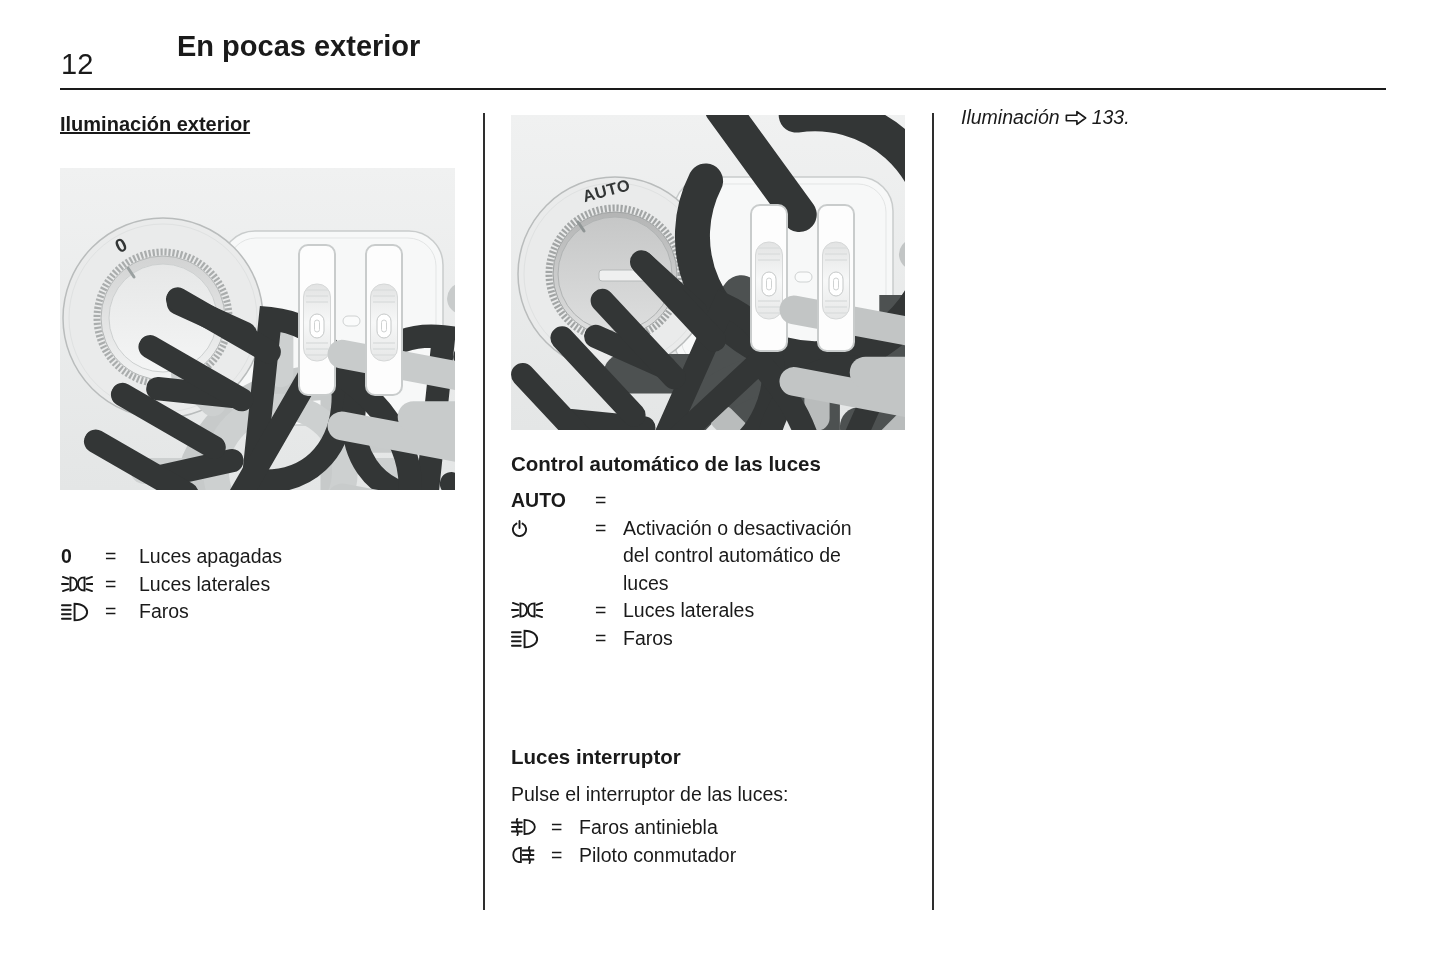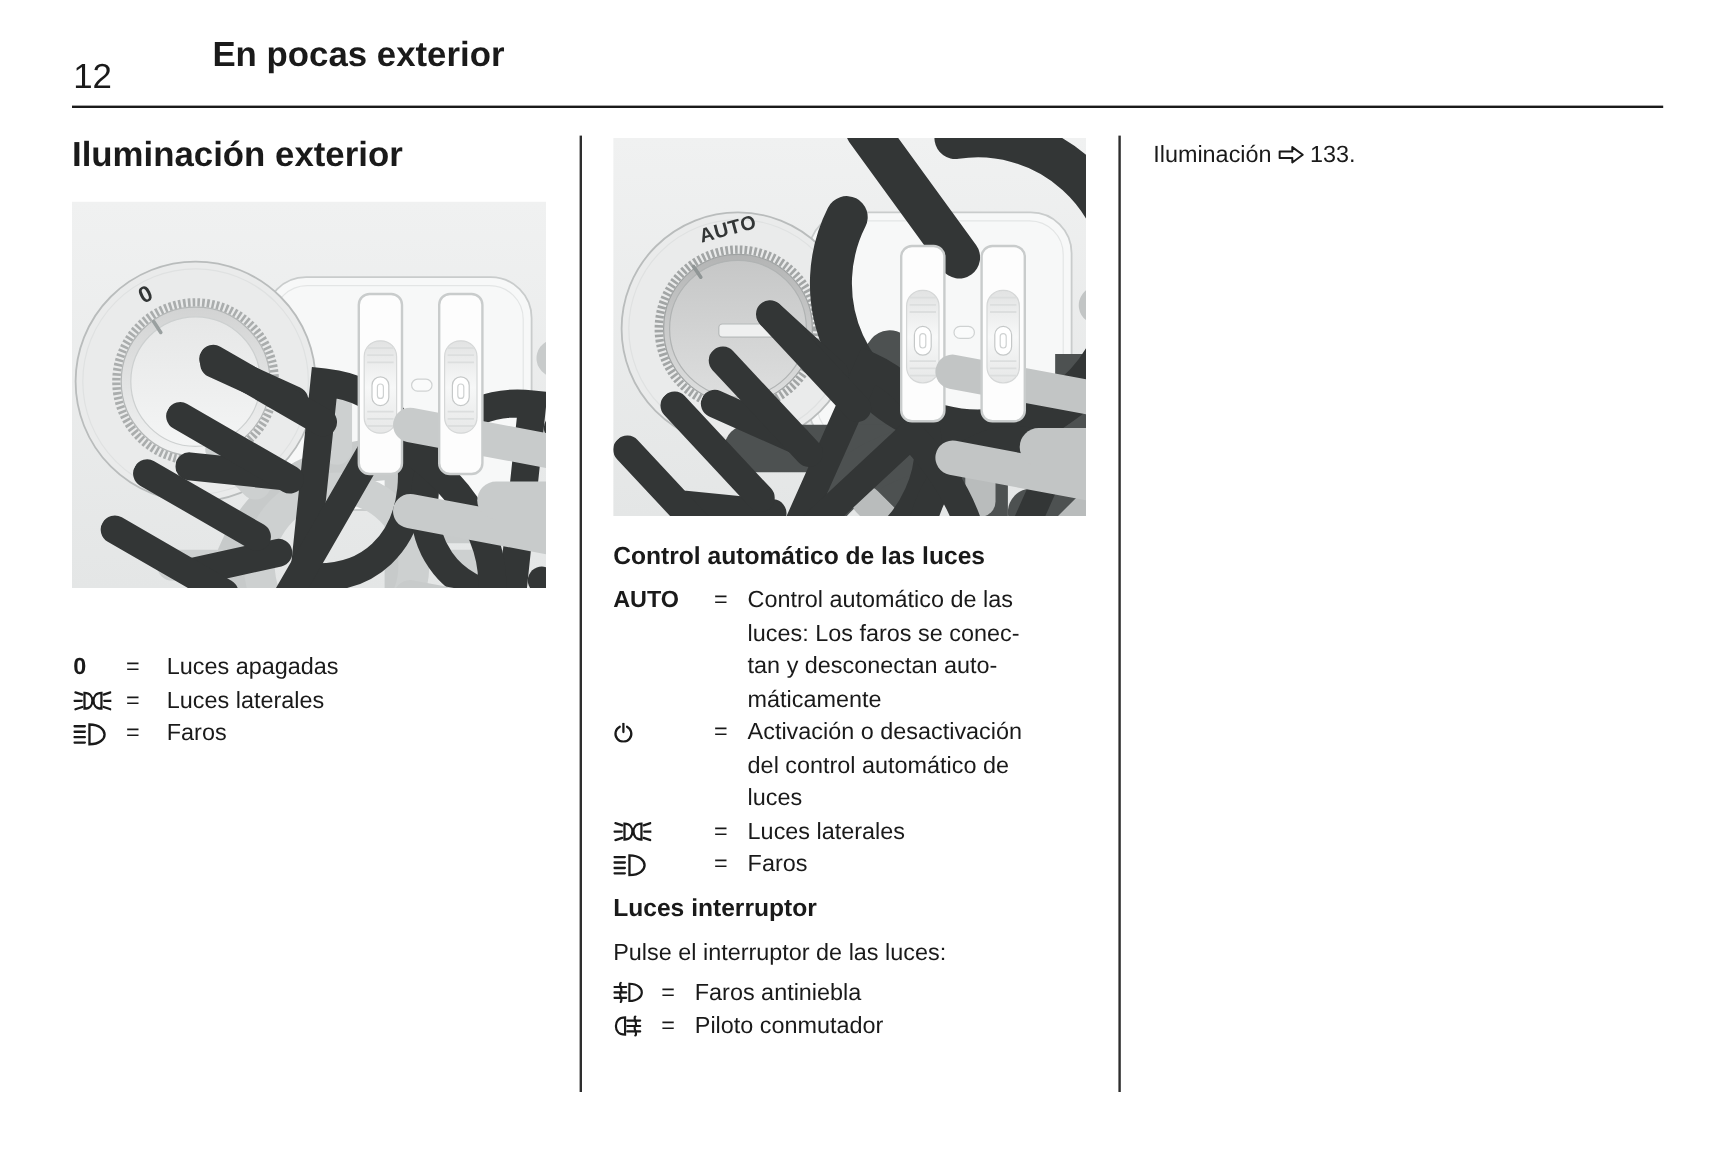--- a/index.html
+++ b/index.html
@@ -5,34 +5,34 @@
   html,body{margin:0;padding:0;background:#ffffff;}
   body{width:1445px;height:965px;font-family:"Liberation Sans",sans-serif;color:#1a1a1a;}
   .page{position:relative;width:1445px;height:965px;background:#fff;overflow:hidden;}
 
   .pagenum{position:absolute;left:61px;top:30px;font-size:29px;font-weight:normal;margin-top:18px;}
   .sectitle{position:absolute;left:177px;top:30px;font-size:29px;font-weight:bold;}
   .hrule{position:absolute;left:60px;top:88px;width:1326px;height:2px;background:#1a1a1a;}
   .vrule{position:absolute;top:113px;height:797px;width:2px;background:#2e2e2e;}
   .v1{left:483px;} .v2{left:932px;}
 
-  .col1-title{position:absolute;left:60px;top:113px;font-size:29px;font-weight:bold;}
+  .col1-title{position:absolute;left:60px;top:113px;font-size:20px;font-weight:bold;text-decoration:underline;}
   .fig{position:absolute;display:block;}
   .fig1{left:60px;top:168px;width:395px;height:322px;}
   .fig2{left:511px;top:115px;width:394px;height:315px;}
 
   .body-text{font-size:19.5px;line-height:27.5px;}
   .col1-intro{position:absolute;left:61px;top:509px;}
   .col1-list{position:absolute;left:61px;top:543px;}
   .col2-head1{position:absolute;left:511px;top:452px;font-size:20.5px;font-weight:bold;}
   .col2-list{position:absolute;left:511px;top:487px;width:400px;}
   .col2-head2{position:absolute;left:511px;top:745px;font-size:20.5px;font-weight:bold;}
   .col2-intro{position:absolute;left:511px;top:781px;}
   .col2-foglist{position:absolute;left:511px;top:814px;}
-  .col3-ref{position:absolute;left:961px;top:116px;}
+  .col3-ref{position:absolute;left:961px;top:104px;font-style:italic;}
 
   .defrow{display:flex;align-items:flex-start;}
   .sym{flex:0 0 auto;font-weight:bold;}
   .eq{flex:0 0 auto;}
   .txt{white-space:pre-line;}
   .w44{width:44px;} .w34{width:34px;}
   .w84{width:84px;} .w28{width:28px;}
   .w40{width:40px;}
   .rowic{display:block;margin-top:4px;}
   .arrow-ic{vertical-align:-2px;margin:0 5px;}
@@ -301,24 +301,20 @@
     </g>
     <rect x="284" y="157" width="17" height="10" rx="5" fill="#fafbfb" stroke="#cfd2d2"></rect>
   </svg>
 
   <h2 class="col2-head1" style="margin:0;">Control automático de las luces</h2>
 
   <div class="col2-list body-text">
     <div class="defrow">
       <span class="sym w84">AUTO</span>
       <span class="eq w28">=</span>
-      <span class="txt">Control automático de las
-luces: Los faros se conec-
-tan y desconectan auto-
-máticamente</span>
     </div>
     <div class="defrow">
       <span class="sym w84">
           <svg class="rowic" width="17" height="17" viewBox="0 0 18 18" style="color:#1a1a1a;margin-top:5px;">
             <use href="#sym-power"></use>
           </svg>
         </span>
       <span class="eq w28">=</span>
       <span class="txt">Activación o desactivación
 del control automático de

